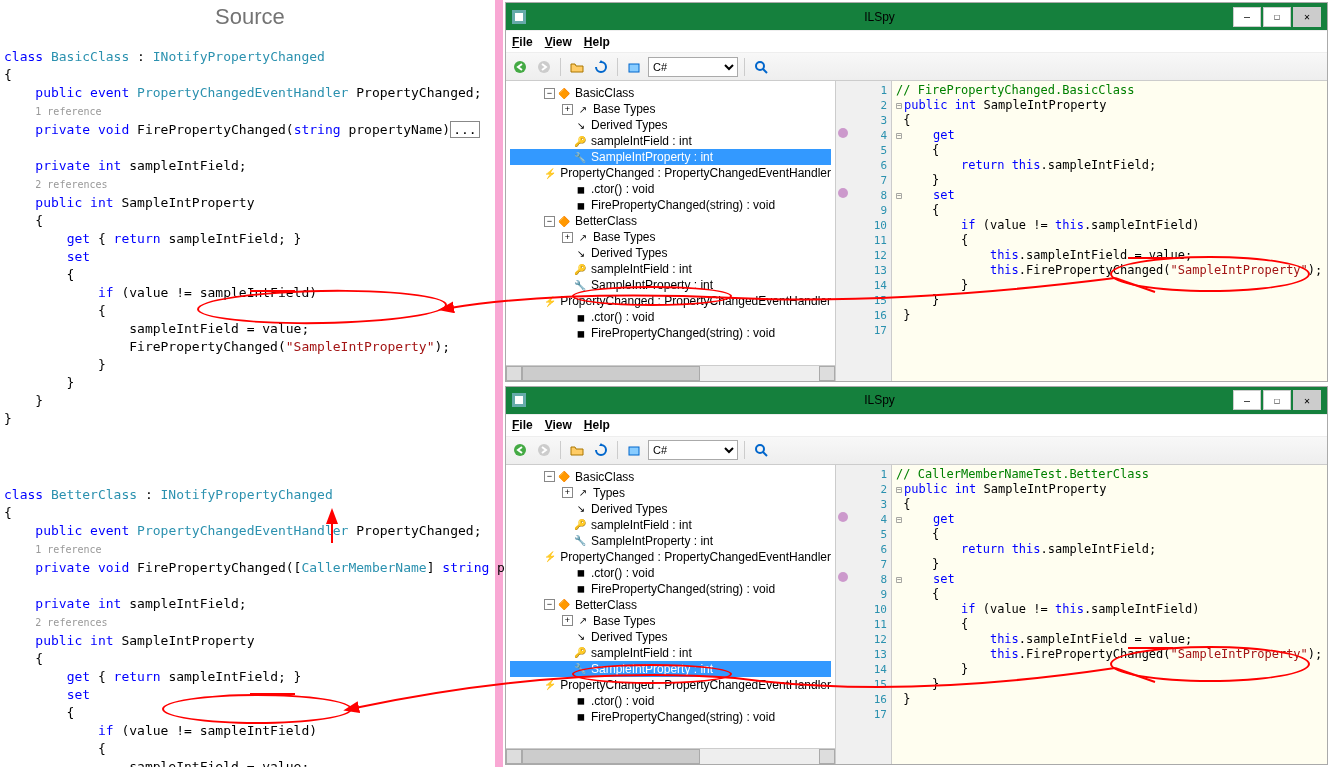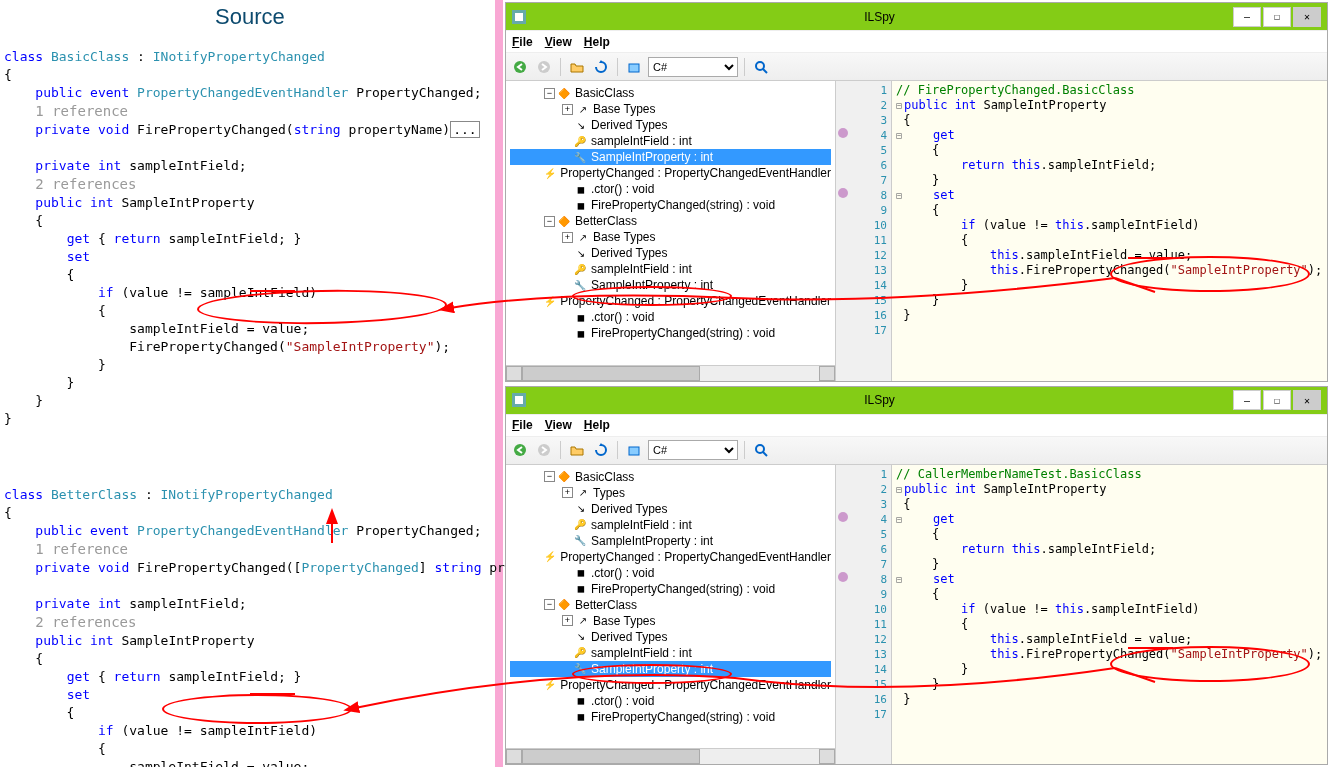--- a/index.html
+++ b/index.html
@@ -1,34 +1,34 @@
 <!DOCTYPE html>
 <html><head>
 <meta charset="utf-8">
 <style>
 * { box-sizing: border-box; margin: 0; padding: 0; }
 body { font-family: Consolas, monospace; font-size: 12px; background: #fff; width: 1330px; height: 767px; position: relative; overflow: hidden; }
 .main-container { display: flex; width: 100%; height: 100%; }
 .source-panel { width: 503px; height: 100%; border-right: 8px solid #f9a8d4; padding: 8px 4px; position: relative; }
 .decompiled-panel { width: 827px; height: 100%; display: flex; flex-direction: column; }
-.label { font-family: Arial, sans-serif; font-size: 22px; color: #0c4a6e; position: absolute; }
+.label { font-family: Arial, sans-serif; font-size: 22px; color: #737373; position: absolute; }
 .label-source { left: 215px; top: 4px; }
 .label-decompiled { left: 650px; top: 4px; }
 
 
 .code-block { font-family: Consolas, monospace; font-size: 13px; line-height: 18px; white-space: pre; color: #000; margin-bottom: 40px; }
 .kw { color: #0000ff; }
 .type { color: #2b91af; }
 .str { color: #a31515; }
 .attr { color: #2b91af; }
-.ref-hint { font-size: 14px; color: #999; }
+.ref-hint { font-size: 10px; color: #999; }
 
 
 .ilspy-window { border: 1px solid #aaa; margin: 2px; background: #fff; display: flex; flex-direction: column; height: 380px; position: relative; }
-.title-bar { height: 28px; background: #84cc16; display: flex; align-items: center; padding: 0 6px; border-bottom: 1px solid #eee; }
+.title-bar { height: 28px; background: #15803d; display: flex; align-items: center; padding: 0 6px; border-bottom: 1px solid #eee; }
 .title-text { flex: 1; text-align: center; font-family: 'Segoe UI', sans-serif; font-size: 12px; }
 .win-controls { display: flex; gap: 2px; }
 .win-btn { width: 28px; height: 20px; background: #fff; border: 1px solid #ccc; display: flex; align-items: center; justify-content: center; font-size: 10px; cursor: pointer; }
 .win-btn.close { background: #ccc; }
 .menu-bar { height: 22px; display: flex; align-items: center; padding: 0 6px; gap: 12px; font-family: 'Segoe UI', sans-serif; font-size: 12px; border-bottom: 1px solid #eee; }
 .menu-item { cursor: pointer; font-weight: bold; }
 .menu-item u { text-decoration: underline; }
 .toolbar { height: 28px; display: flex; align-items: center; padding: 0 4px; gap: 4px; border-bottom: 1px solid #ccc; background: linear-gradient(#f8f8f8,#eee); }
 .tb-btn { width: 20px; height: 20px; border: 1px solid transparent; display: flex; align-items: center; justify-content: center; cursor: pointer; }
 .lang-select { width: 90px; height: 20px; font-size: 11px; border: 1px solid #aaa; background: #fff; }
@@ -91,21 +91,21 @@
             }
         }
     }
 }</div>
 
     <div class="code-block">
 <span class="kw">class</span> <span class="type">BetterClass</span> : <span class="type">INotifyPropertyChanged</span>
 {
     <span class="kw">public</span> <span class="kw">event</span> <span class="type">PropertyChangedEventHandler</span> PropertyChanged;
     <span class="ref-hint">1 reference</span>
-    <span class="kw">private</span> <span class="kw">void</span> FirePropertyChanged([<span class="attr">PropertyChanged</span>] <span class="kw">string</span> propertyName = <span class="kw">null</span>)<span style="border:1px solid #888;padding:0 2px;">...</span>
+    <span class="kw">private</span> <span class="kw">void</span> FirePropertyChanged([<span class="attr">CallerMemberName</span>] <span class="kw">string</span> propertyName = <span class="kw">null</span>)<span style="border:1px solid #888;padding:0 2px;">...</span>
 
     <span class="kw">private</span> <span class="kw">int</span> sampleIntField;
     <span class="ref-hint">2 references</span>
     <span class="kw">public</span> <span class="kw">int</span> SampleIntProperty
     {
         <span class="kw">get</span> { <span class="kw">return</span> sampleIntField; }
         <span class="kw">set</span>
         {
             <span class="kw">if</span> (value != sampleIntField)
             {
@@ -480,21 +480,21 @@
               <div class="gutter-line">9</div>
               <div class="gutter-line">10</div>
               <div class="gutter-line">11</div>
               <div class="gutter-line">12</div>
               <div class="gutter-line">13</div>
               <div class="gutter-line">14</div>
               <div class="gutter-line">15</div>
               <div class="gutter-line">16</div>
               <div class="gutter-line">17</div>
           </div>
-          <div class="code-text"><span class="cmt">// CallerMemberNameTest.BasicClass</span>
+          <div class="code-text"><span class="cmt">// CallerMemberNameTest.BetterClass</span>
 <span class="fold">⊟</span><span class="kw2">public</span> <span class="kw2">int</span> SampleIntProperty
  {
 <span class="fold">⊟</span>    <span class="kw2">get</span>
      {
          <span class="kw2">return</span> <span class="kw2">this</span>.sampleIntField;
      }
 <span class="fold">⊟</span>    <span class="kw2">set</span>
      {
          <span class="kw2">if</span> (value != <span class="kw2">this</span>.sampleIntField)
          {

